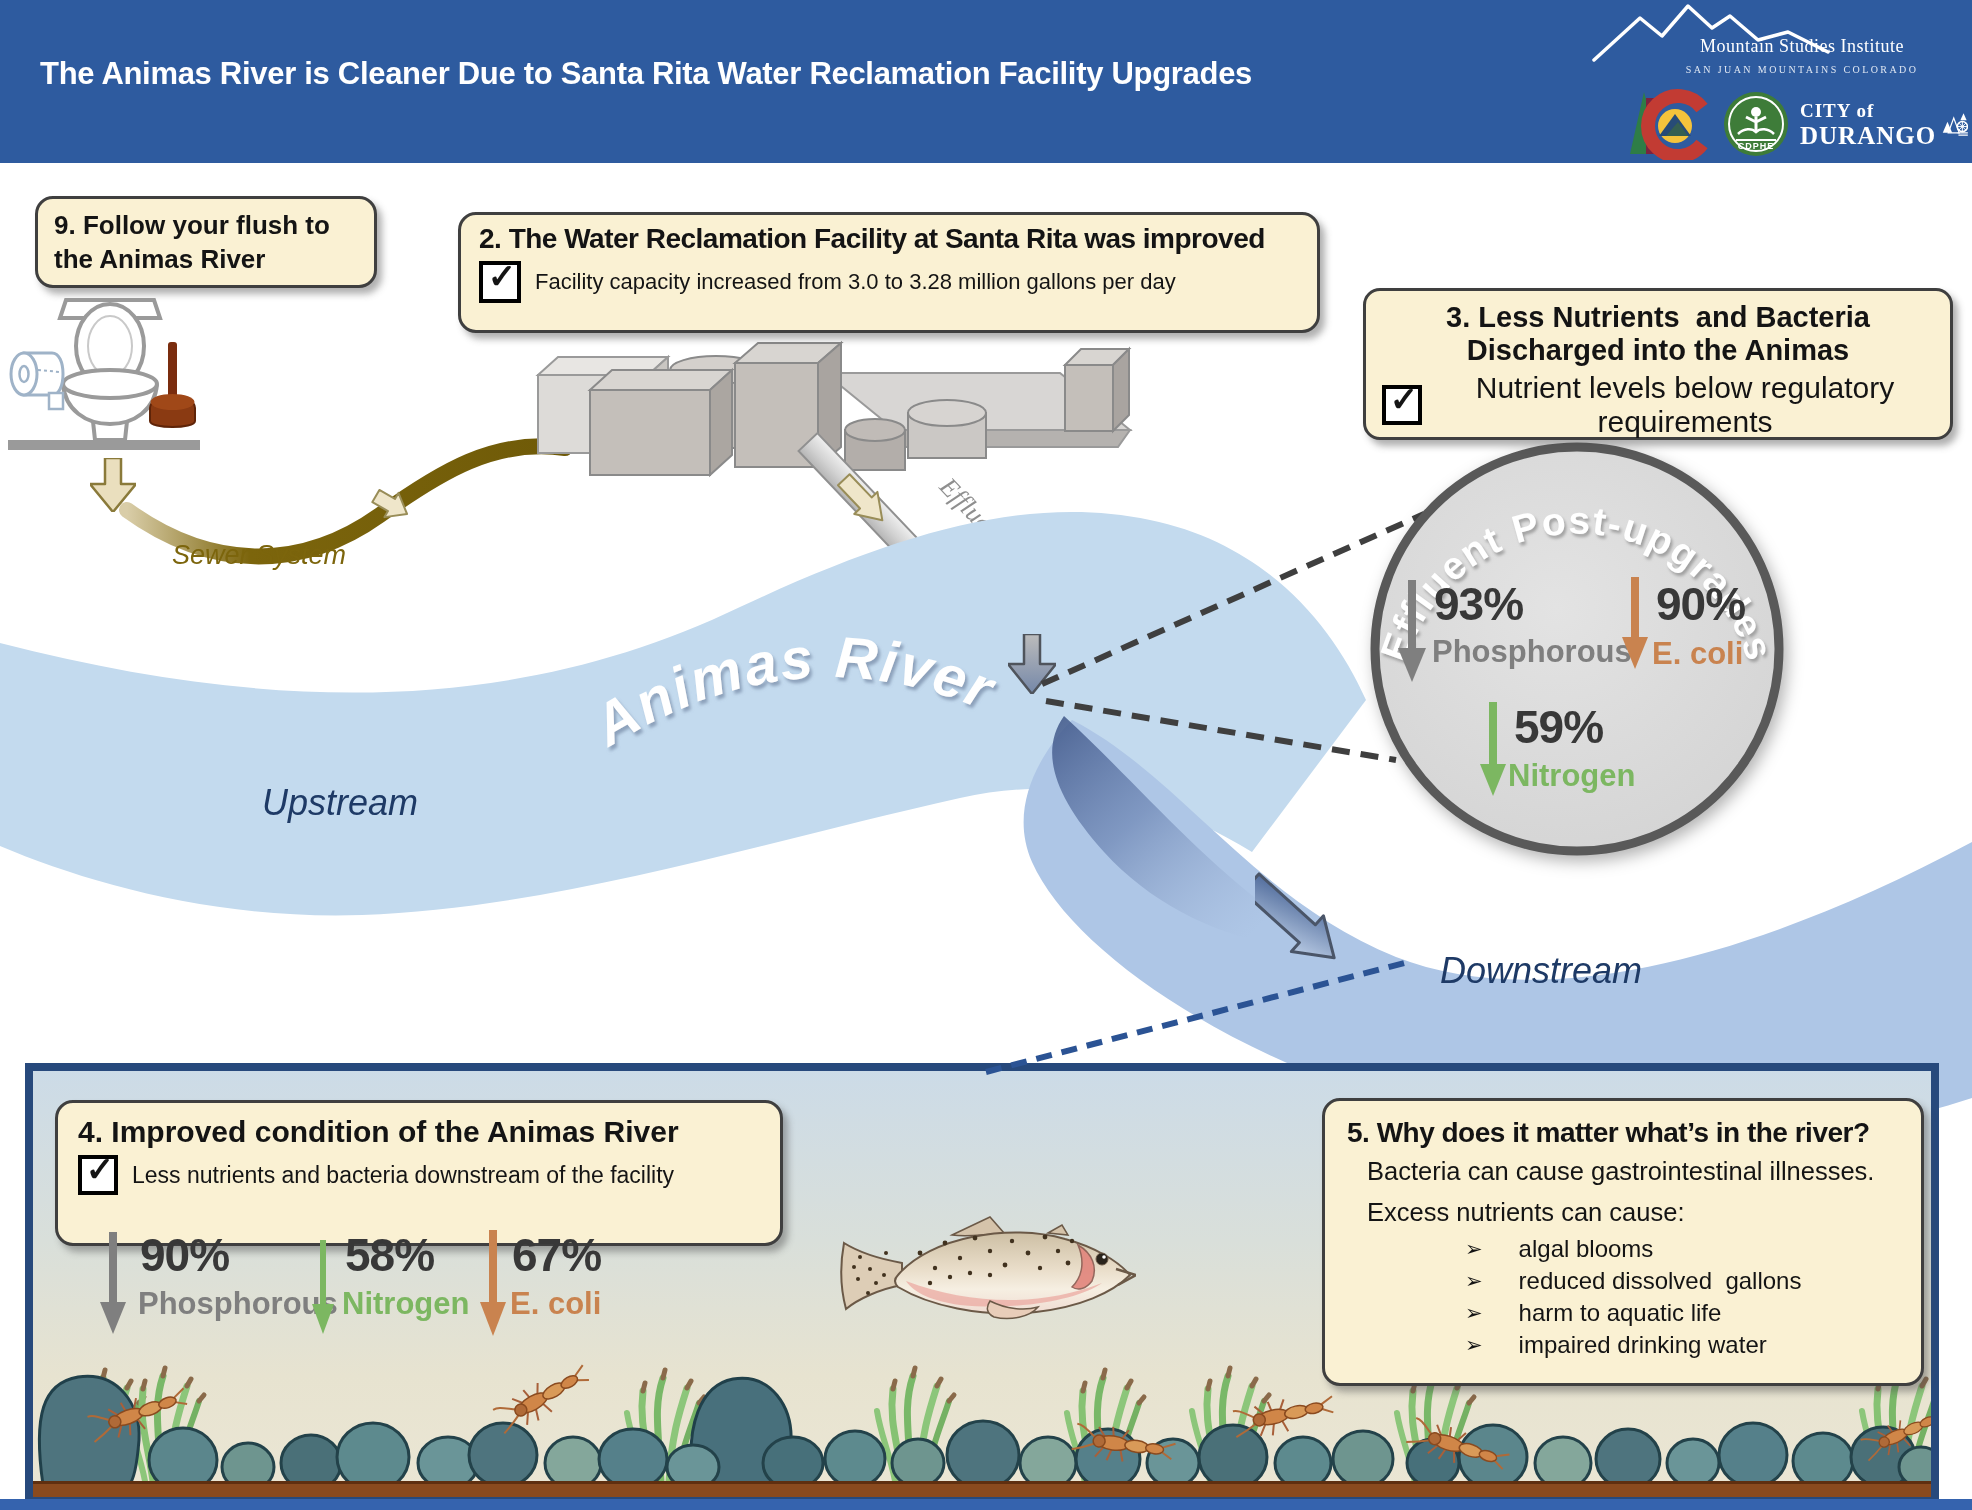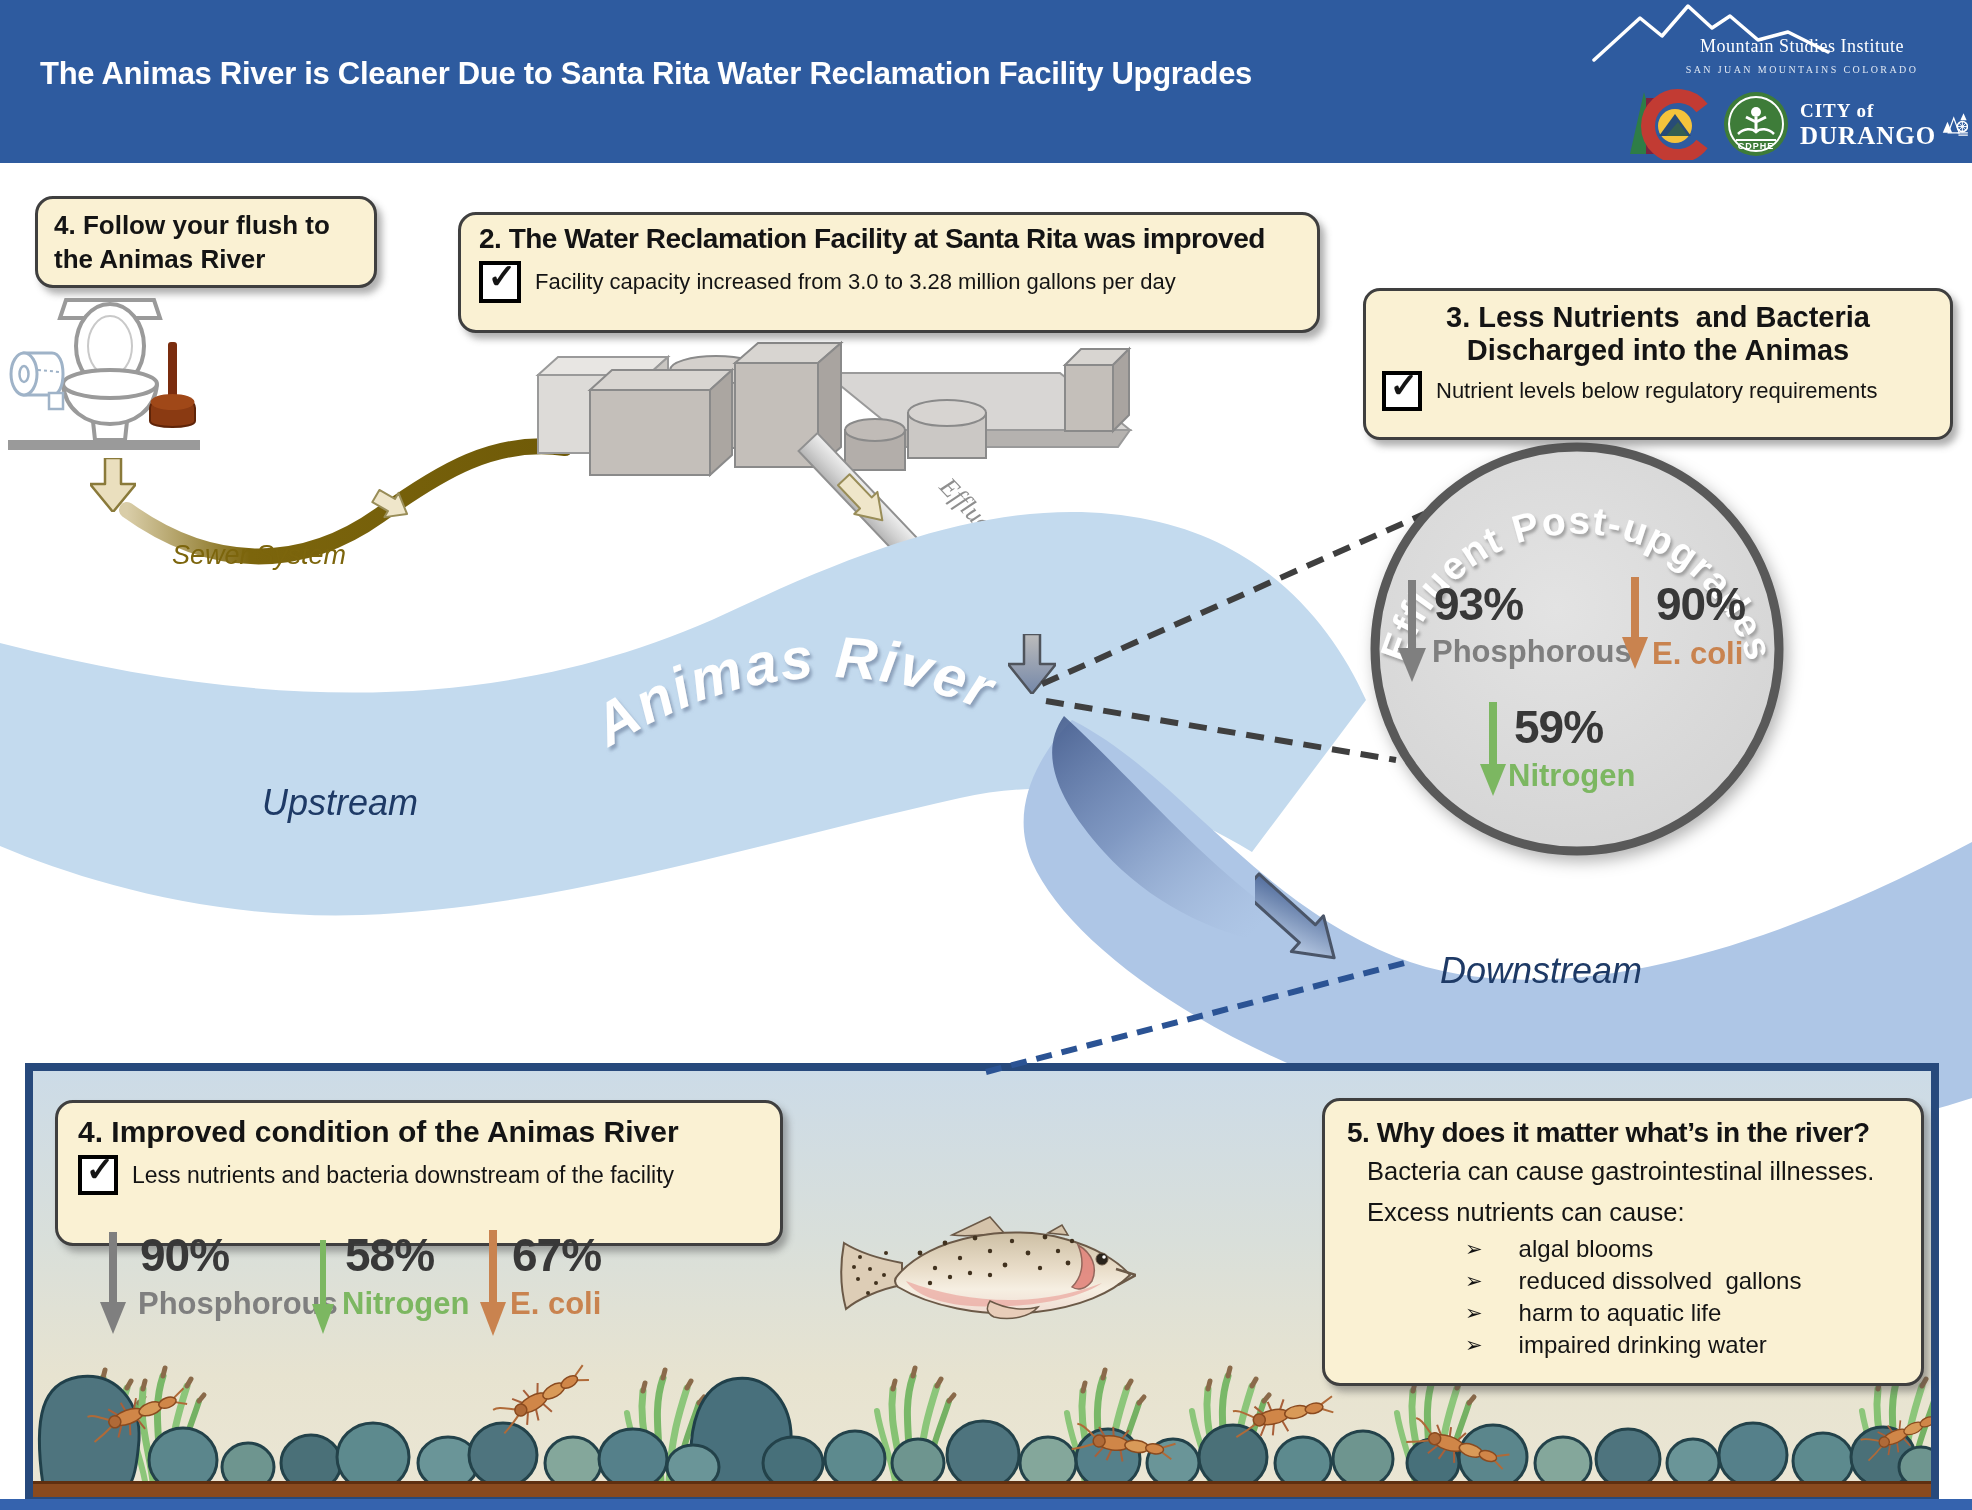--- a/index.html
+++ b/index.html
@@ -87,21 +87,21 @@
         <polygon points="16,52 30,14 44,52" fill="none" stroke="#ffffff" stroke-width="3"></polygon>
         <polygon points="47,20 55,2 63,20" fill="#ffffff"></polygon>
         <circle cx="52" cy="36" r="13" fill="none" stroke="#ffffff" stroke-width="4"></circle>
         <path d="M52,23 L52,49 M39,36 L65,36 M43,27 L61,45 M61,27 L43,45" stroke="#ffffff" stroke-width="2.5"></path>
         <path d="M40,52 L66,52 M42,58 L66,58" stroke="#ffffff" stroke-width="3"></path>
       </svg>
     </div>
   </div>
 
   <div class="note-box" style="left:35px;top:196px;width:342px;height:92px;padding:10px 16px;">
-    <div class="nb-title" style="font-size:26px;line-height:1.3;">4. Follow your flush to the Animas River</div>
+    <div class="nb-title" style="font-size:26px;line-height:1.3;">9. Follow your flush to the Animas River</div>
   </div>
 
   <svg class="abs" style="left:8px;top:292px;" width="205" height="165" viewBox="0 0 205 165">
     <rect x="0" y="148" width="192" height="10" fill="#9a9a9a"></rect>
     <polygon points="58,8 146,8 152,26 52,26" fill="#ffffff" stroke="#9a9a9a" stroke-width="4"></polygon>
     <ellipse cx="102" cy="54" rx="34" ry="42" fill="#ffffff" stroke="#9a9a9a" stroke-width="4"></ellipse>
     <ellipse cx="102" cy="54" rx="22" ry="30" fill="none" stroke="#c9c9c9" stroke-width="2"></ellipse>
     <polygon points="84,120 120,120 117,148 87,148" fill="#ffffff" stroke="#9a9a9a" stroke-width="4"></polygon>
     <path d="M55,92 C57,118 78,132 102,132 C126,132 147,118 149,92" fill="#ffffff" stroke="#9a9a9a" stroke-width="4"></path>
     <ellipse cx="102" cy="92" rx="47" ry="14" fill="#ffffff" stroke="#9a9a9a" stroke-width="4"></ellipse>
@@ -481,17 +481,17 @@
     </div>
   </div>
 
   <div class="note-box" style="left:1363px;top:288px;width:590px;height:152px;padding:10px 16px;border-radius:17px;">
     <div class="nb-title" style="font-size:29px;text-align:center;white-space:pre-wrap;">3. Less Nutrients  and Bacteria</div>
     <div class="nb-title" style="font-size:29px;text-align:center;">Discharged into the Animas</div>
     <div class="check-row" style="margin-top:4px;">
       <div class="chk">
           <span>✓</span>
         </div>
-      <div style="font-size:22px;text-align:center;">Nutrient levels below regulatory requirements</div>
+      <div style="font-size:30px;text-align:center;">Nutrient levels below regulatory requirements</div>
     </div>
   </div>
 
 </div>
 
 </body></html>

